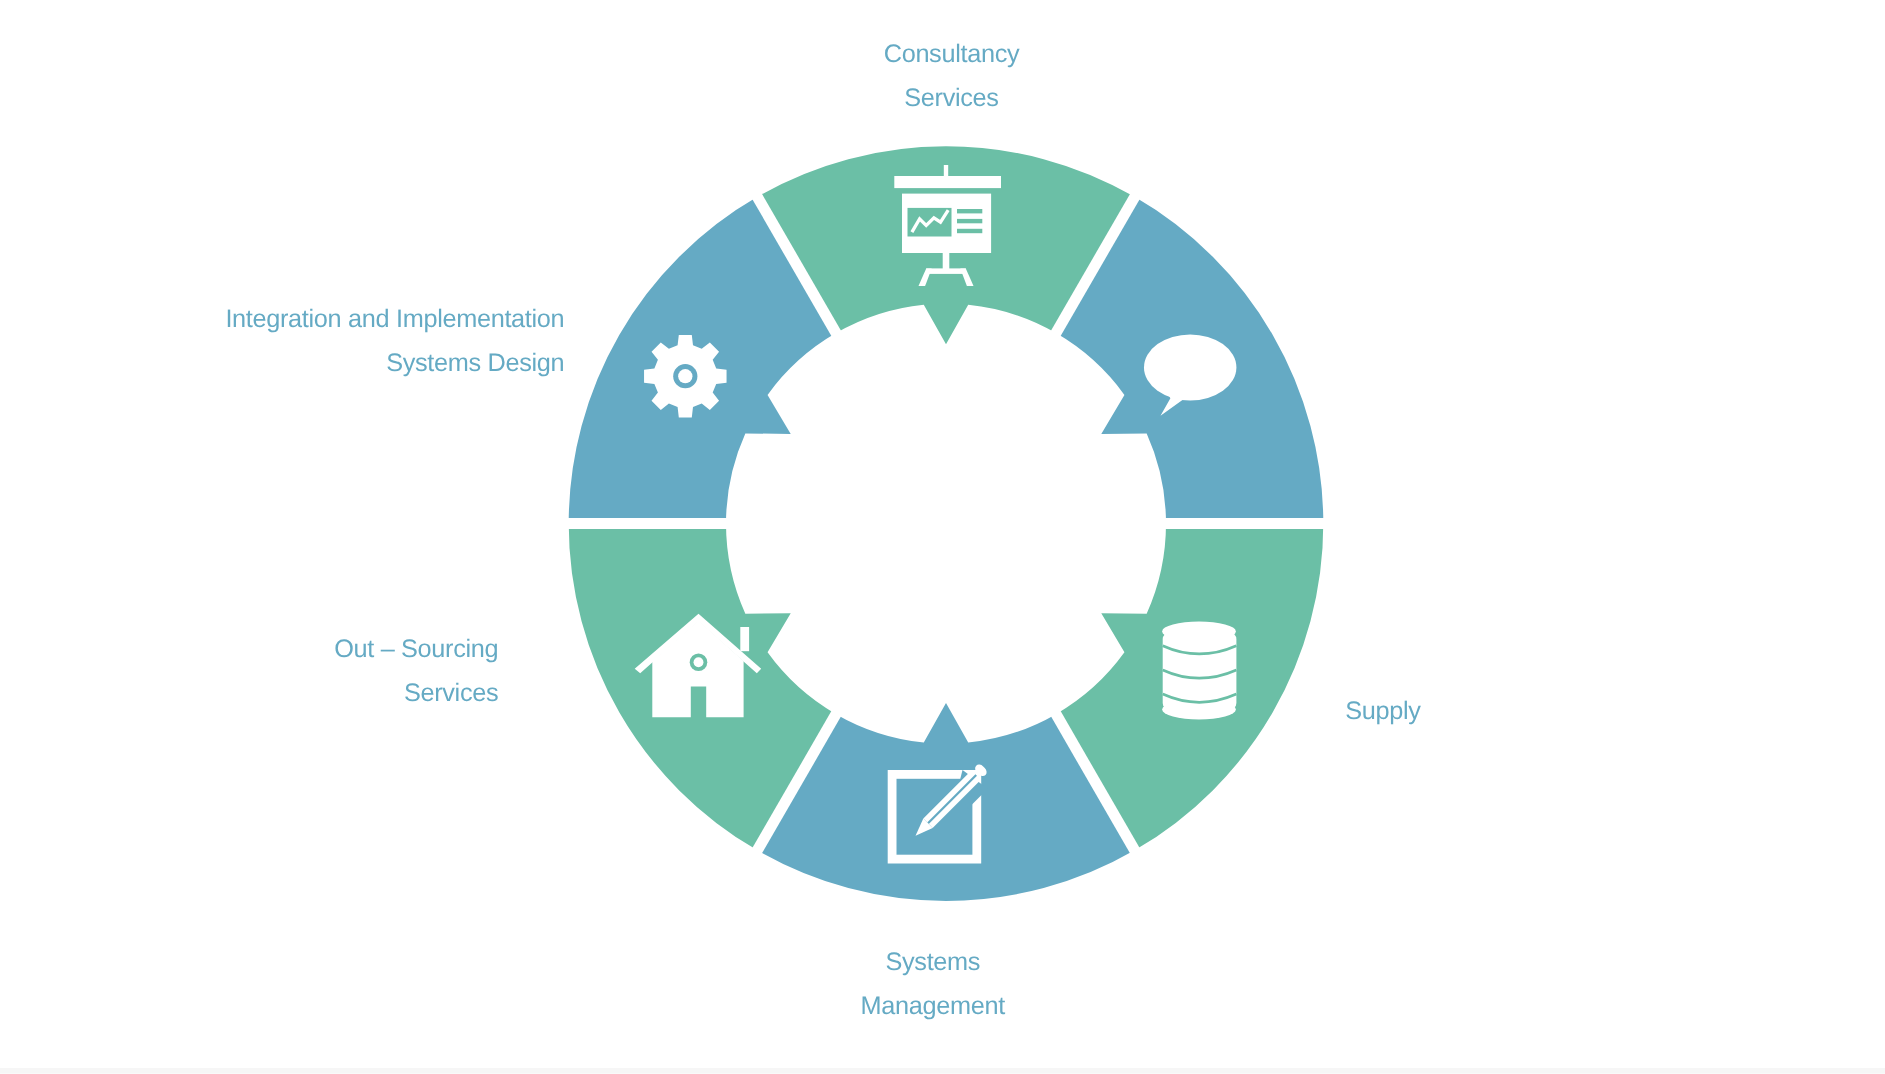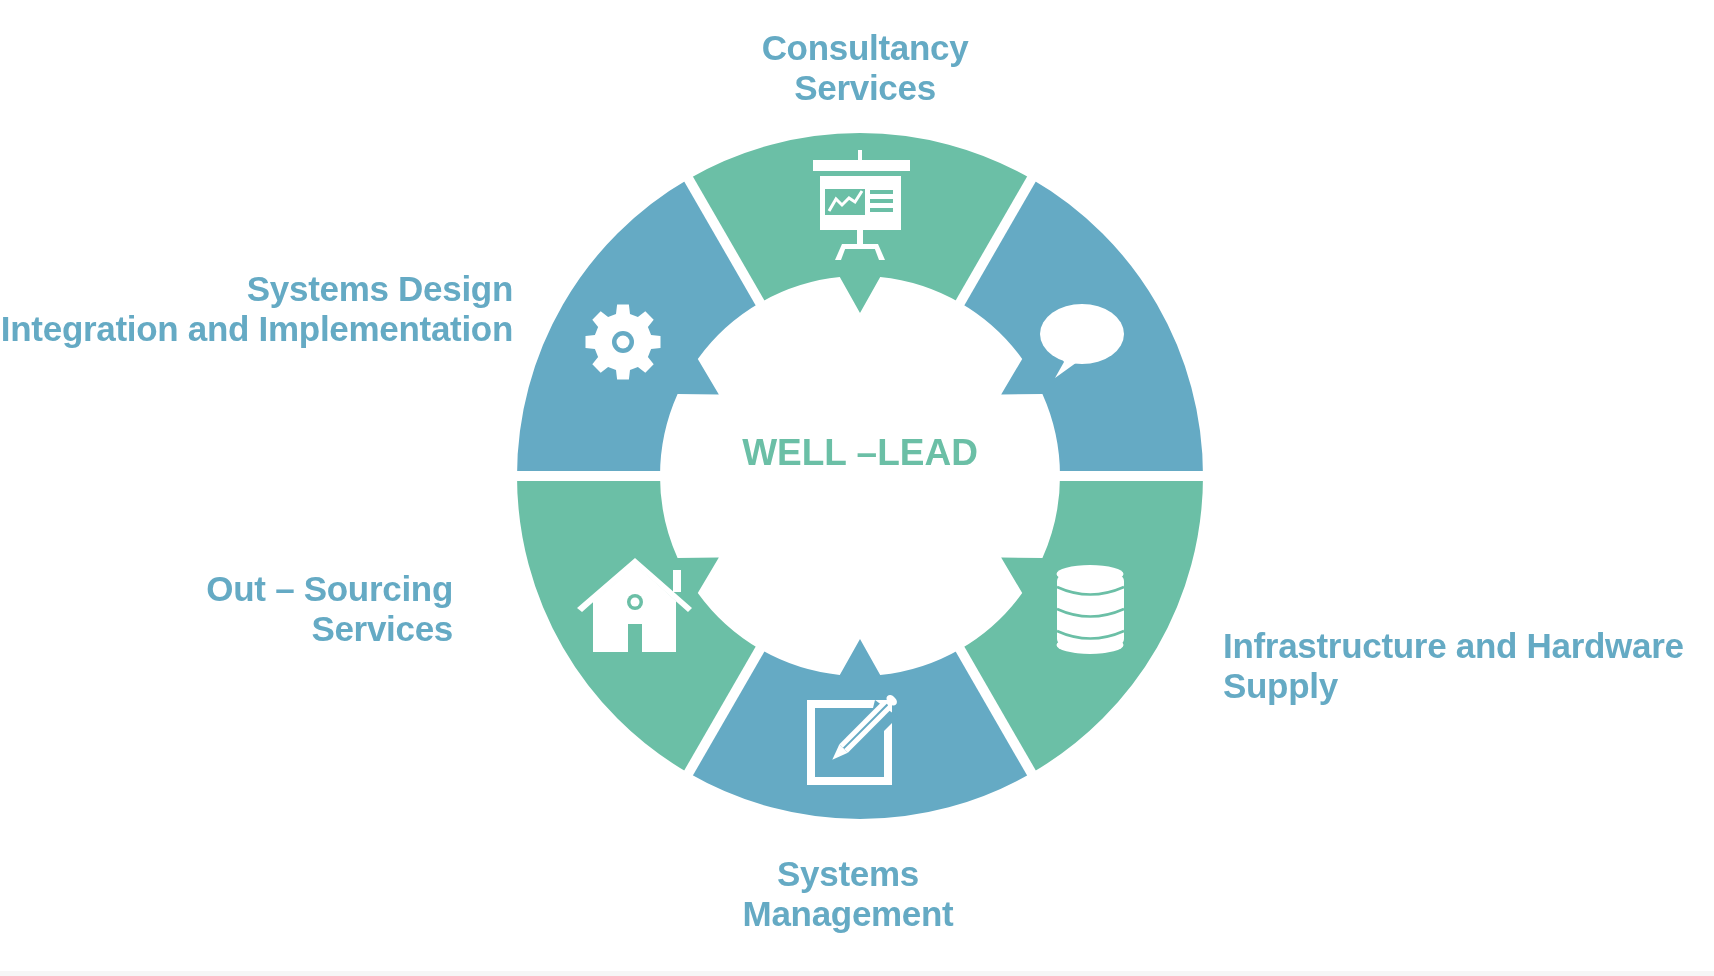--- a/index.html
+++ b/index.html
@@ -3,21 +3,21 @@
   <meta charset="utf-8">
   <style>
     html, body { margin: 0; padding: 0; }
     body {
       width: 1714px; height: 976px; background: #ffffff; position: relative; overflow: hidden;
       font-family: "Liberation Sans", "DejaVu Sans", sans-serif;
     }
     .bottom-strip { position: absolute; left: 0; right: 0; bottom: 0; height: 5px; background: #f6f6f6; }
     svg.wheel { position: absolute; left: 0; top: 0; }
     .label {
-      position: absolute; color: #65aac4; font-weight: bold; font-size: 35px; line-height: 40px;
+      position: absolute; color: #65aac4; font-weight: normal; font-size: 23px; line-height: 40px;
       white-space: nowrap; letter-spacing: -0.3px;
     }
     .label .line { display: block; }
     .label.right { text-align: right; }
     .label.left { text-align: left; }
     .label.center { text-align: center; }
     .center-title {
       position: absolute; left: 700px; width: 320px; top: 428px; text-align: center;
       color: #6bbfa6; font-weight: bold; font-size: 37px; line-height: 50px; white-space: nowrap;
     }
@@ -94,44 +94,42 @@
   </g>
 
   <g id="gear" fill="#ffffff">
       <polygon points="616.0,313.9 617.1,304.5 628.9,304.5 630.0,313.9 637.9,317.1 645.3,311.3 653.7,319.7 647.9,327.1 651.1,335.0 660.5,336.1 660.5,347.9 651.1,349.0 647.9,356.9 653.7,364.3 645.3,372.7 637.9,366.9 630.0,370.1 628.9,379.5 617.1,379.5 616.0,370.1 608.1,366.9 600.7,372.7 592.3,364.3 598.1,356.9 594.9,349.0 585.5,347.9 585.5,336.1 594.9,335.0 598.1,327.1 592.3,319.7 600.7,311.3 608.1,317.1"></polygon>
       <circle cx="623" cy="342" r="11" fill="#65aac4"></circle>
       <circle cx="623" cy="342" r="6.5" fill="#ffffff"></circle>
     </g>
 </svg>
 
 <div class="center-title">
-  <span class="line">WELL –LEAD</span>
 </div>
 
 <div class="label center" style="left:700px; width:330px; top:28px;">
   <span class="line">Consultancy</span>
   <span class="line">Services</span>
 </div>
 
 <div class="label left" style="left:1223px; top:268px;">
 </div>
 
 <div class="label left" style="left:1223px; top:626px;">
-  <span class="line">Infrastructure and Hardware</span>
   <span class="line">Supply</span>
 </div>
 
 <div class="label center" style="left:683px; width:330px; top:854px;">
   <span class="line">Systems</span>
   <span class="line">Management</span>
 </div>
 
 <div class="label right" style="right:1261px; top:569px;">
   <span class="line">Out – Sourcing</span>
   <span class="line">Services</span>
 </div>
 
 <div class="label right" style="right:1201px; top:269px;">
+  <span class="line">Integration and Implementation</span>
   <span class="line">Systems Design</span>
-  <span class="line">Integration and Implementation</span>
 </div>
 
 <div class="bottom-strip"></div>
 
 </body></html>

